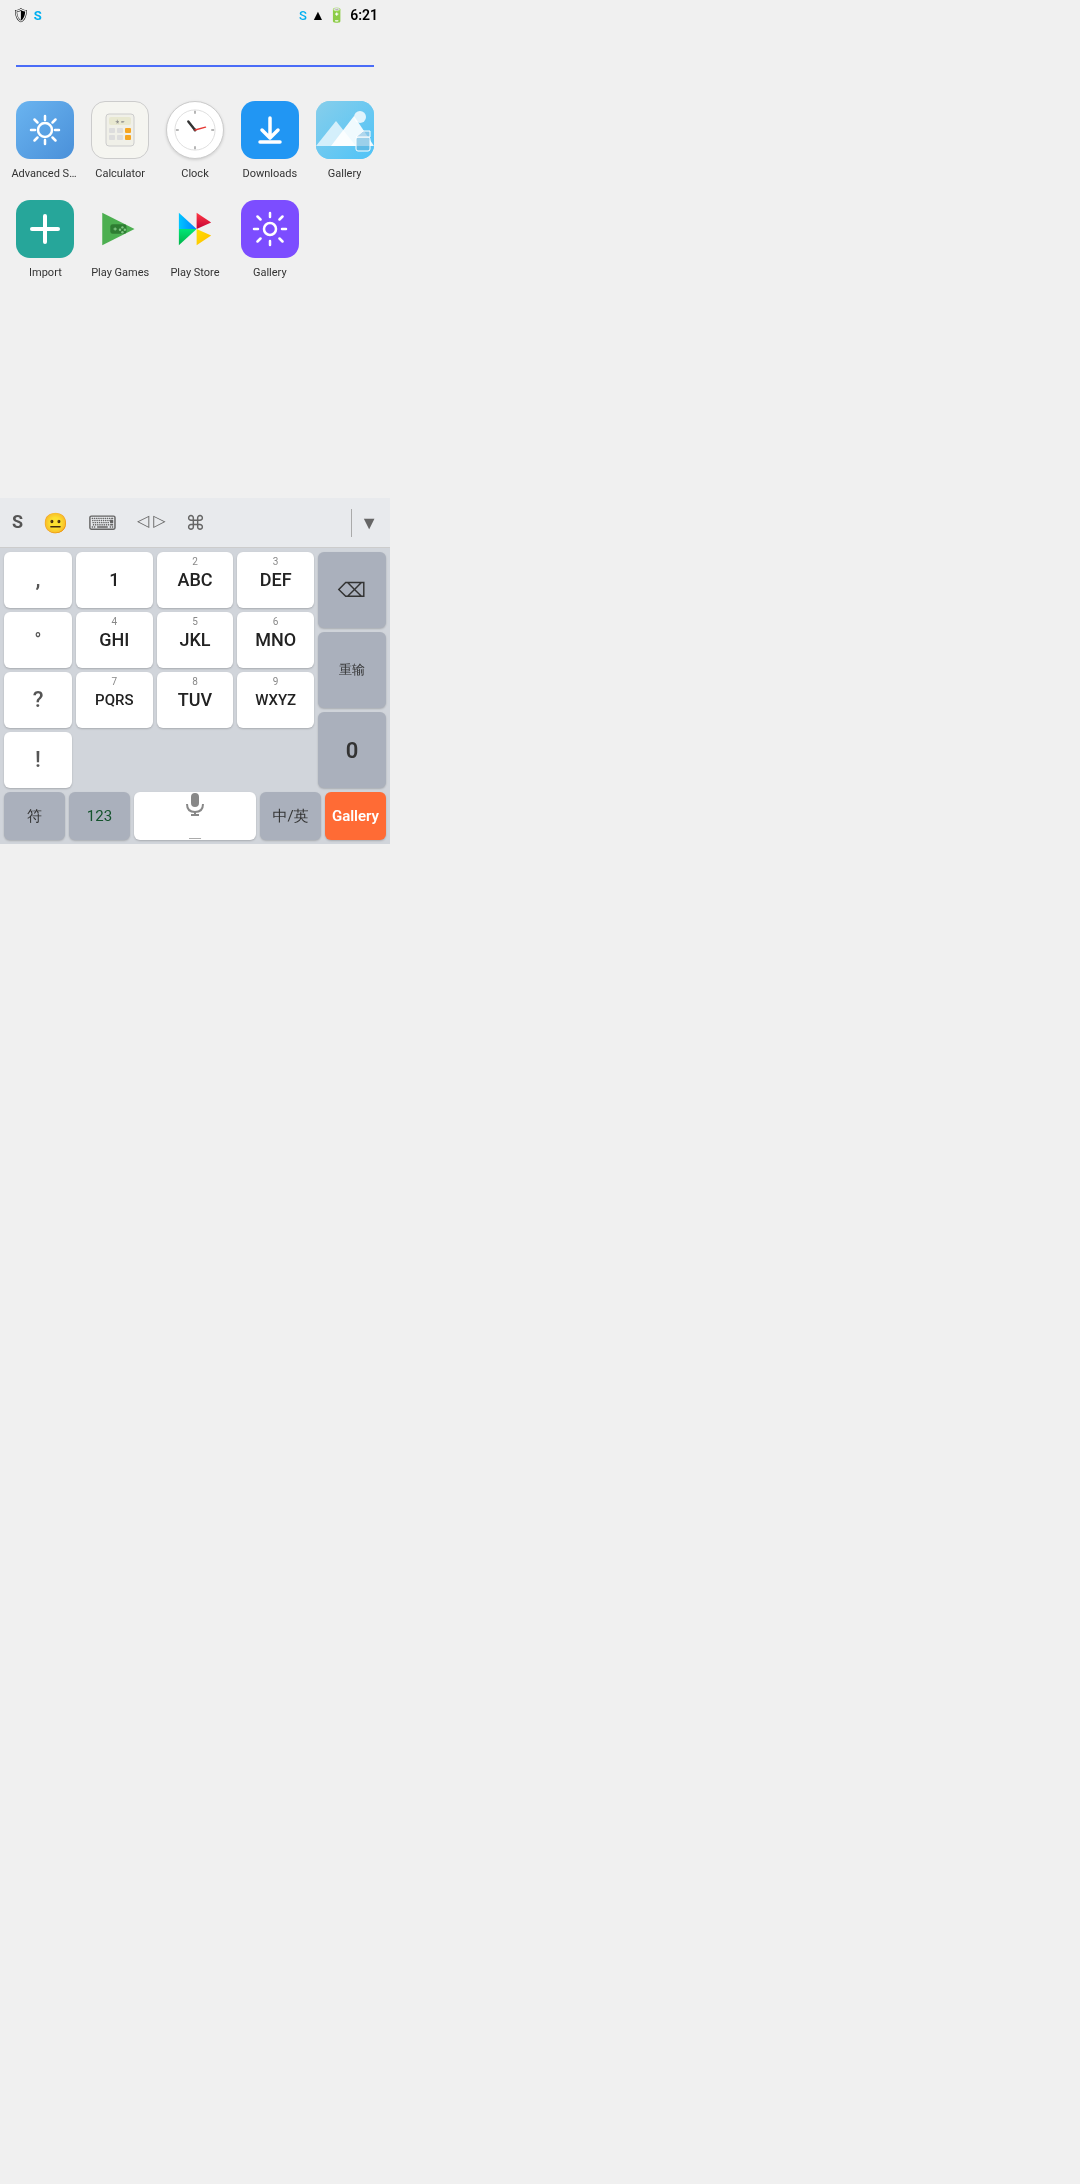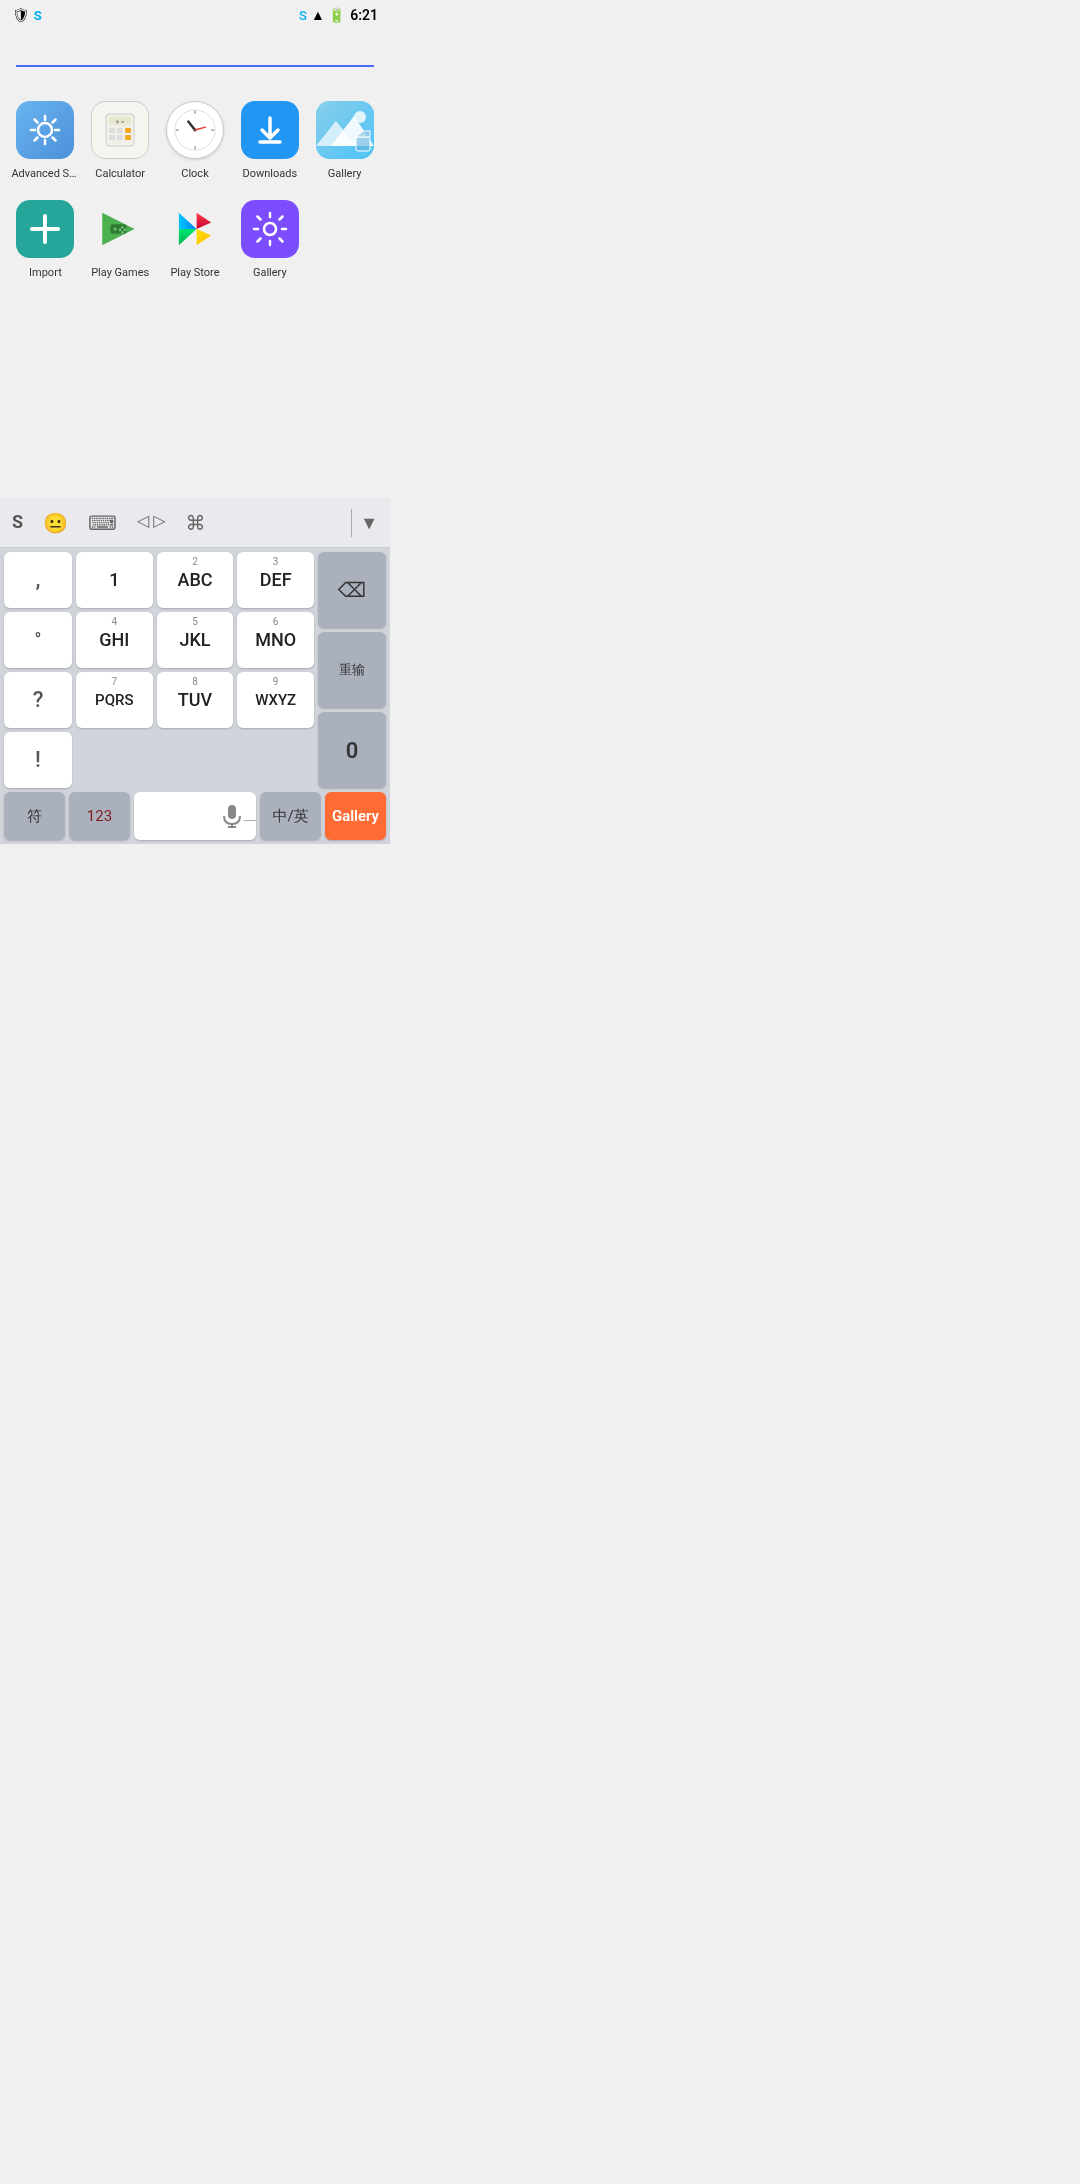--- a/index.html
+++ b/index.html
@@ -243,21 +243,21 @@
       font-size: 15px;
     }
     .bottom-key-fu {
       background: #aab0bc;
       flex: 1;
       color: #333;
     }
     .bottom-key-123 {
       background: #aab0bc;
       flex: 1;
-      color: #7f1d1d;
+      color: #14532d;
       text-align: center;
     }
     .bottom-key-mic {
       background: white;
       flex: 2;
       flex-direction: column;
       gap: 2px;
     }
     .bottom-key-lang {
       background: #aab0bc;
@@ -556,21 +556,21 @@
 
   </div>
 
   <div class="bottom-row">
     <div class="bottom-key bottom-key-fu">
       <span>符</span>
     </div>
     <div class="bottom-key bottom-key-123">
       <span>123</span>
     </div>
-    <div class="bottom-key bottom-key-mic" style="display:flex;flex-direction:row;align-items:center;justify-content:flex-end;">
+    <div class="bottom-key bottom-key-mic" style="display:flex;flex-direction:column;align-items:center;justify-content:space-between;">
       <svg width="20" height="24" viewBox="0 0 20 24">
         <rect x="6" y="1" width="8" height="14" rx="4" fill="#888"></rect>
         <path d="M2 12 Q2 20 10 20 Q18 20 18 12" stroke="#888" stroke-width="2" fill="none"></path>
         <line x1="10" y1="20" x2="10" y2="23" stroke="#888" stroke-width="2"></line>
         <line x1="6" y1="23" x2="14" y2="23" stroke="#888" stroke-width="2"></line>
       </svg>
       <span style="font-size:9px;color:#888;margin-top:1px;">___</span>
     </div>
     <div class="bottom-key bottom-key-lang">
       <span>中/英</span>

